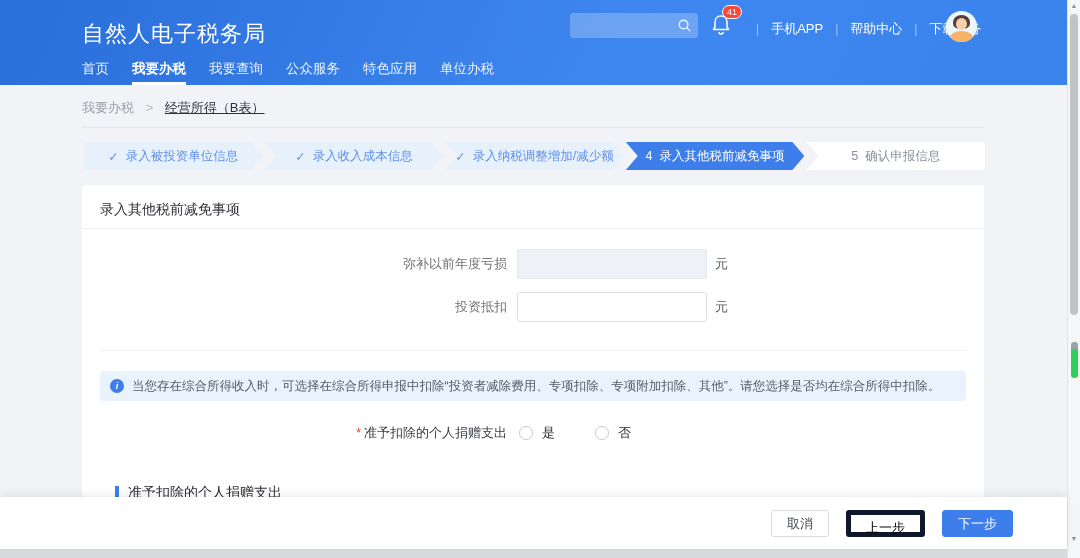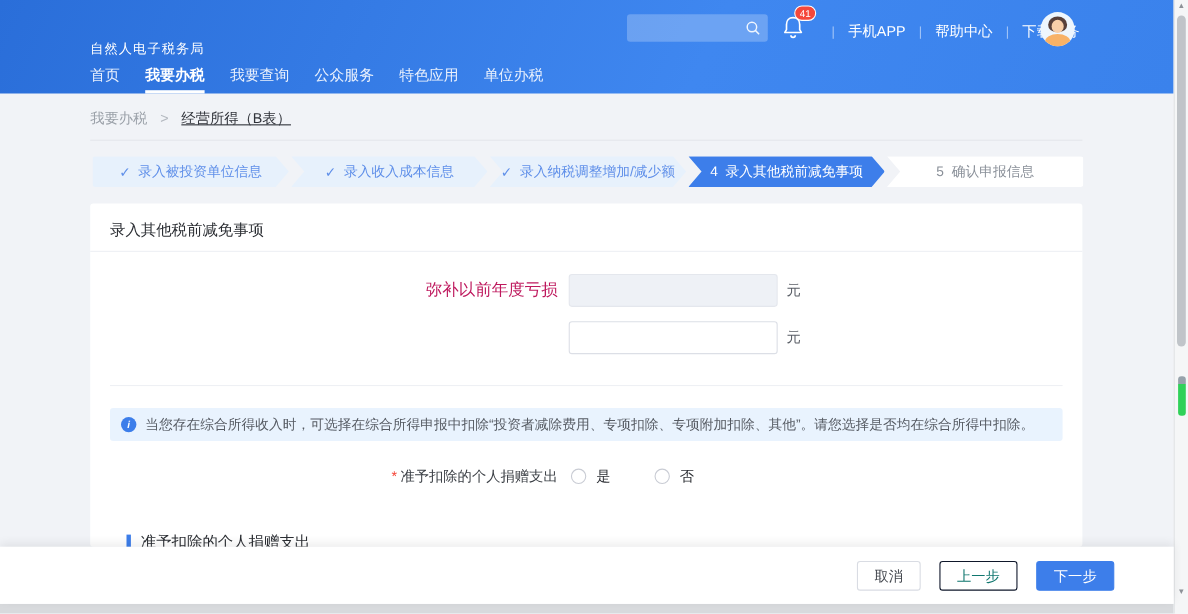--- a/index.html
+++ b/index.html
@@ -3,21 +3,21 @@
 <meta charset="utf-8">
 <style>
   * { margin:0; padding:0; box-sizing:border-box; }
   html,body { width:1080px; height:558px; overflow:hidden; }
   body { font-family:"Liberation Sans","DejaVu Sans",sans-serif; }
   .screen { position:relative; width:1080px; height:558px; background:#f1f3f7; overflow:hidden; }
 
   
   .header { position:absolute; left:0; top:0; width:1067px; height:85px;
             background:linear-gradient(115deg,#2a6ed9 0%, #3f87f0 60%, #3a82ec 100%); }
-  .brand { position:absolute; left:82px; top:36px; color:#fff; font-size:12px; letter-spacing:1px; }
+  .brand { position:absolute; left:82px; top:19px; color:#fff; font-size:22px; letter-spacing:1px; }
   .search-box { position:absolute; left:570px; top:13px; width:128px; height:25px;
                 background:rgba(255,255,255,.24); border-radius:3px; }
   .search-box input { position:absolute; left:8px; top:0; width:96px; height:25px; border:none; outline:none;
                 background:transparent; color:#fff; font-size:12px; }
   .search-glyph { position:absolute; right:6px; top:5px; width:15px; height:15px; }
   .bell-wrap { position:absolute; left:711px; top:14px; width:20px; height:22px; }
   .badge { position:absolute; left:722px; top:5px; min-width:20px; height:14px; background:#f5483b;
            border:1px solid #fdfdfd; border-radius:8px; color:#fff; font-size:9px; line-height:12px;
            text-align:center; padding:0 0; }
   .hdr-links { position:absolute; left:744px; top:20px; display:flex; align-items:center; gap:0; color:#fff; font-size:13px; }
@@ -51,21 +51,21 @@
   .step.done   { background:#e7f1fc; color:#5f8fe9; cursor:pointer; }
   .step.active { background:#3d7eea; color:#fff; }
   .step.pending{ background:#ffffff; color:#8a9099; }
 
   
   .card { position:absolute; left:82px; top:185px; width:902px; height:312px; background:#fff; border-radius:3px; }
   .card-title { position:absolute; left:18px; top:16px; font-size:14px; color:#2b2e33; }
   .card-div1 { position:absolute; left:0; top:43px; width:902px; height:1px; background:#eef0f4; }
   .form-row { position:absolute; left:0; width:902px; height:30px; }
   .row-1 { top:64px; } .row-2 { top:107px; }
-  .fr-label { position:absolute; left:0; top:0; width:425px; text-align:right; font-size:15px; color:#be185d; line-height:30px; }
+  .fr-label { position:absolute; left:0; top:0; width:425px; text-align:right; font-size:13px; color:#737373; line-height:30px; }
   .fr-input { position:absolute; left:435px; top:0; width:190px; height:30px; border:1px solid #dcdfe6;
               border-radius:3px; font-size:13px; padding:0 8px; color:#333; outline:none; background:#fff; }
   .fr-input.disabled { background:#eef1f6; border-color:#e4e7ed; }
   .fr-unit { position:absolute; left:633px; top:0; font-size:13px; color:#5a5e66; line-height:30px; }
   .card-div2 { position:absolute; left:18px; top:165px; width:866px; height:1px; background:#eef0f4; }
   .notice { position:absolute; left:18px; top:186px; width:866px; height:30px; background:#e9f3fe;
             border-radius:3px; display:flex; align-items:center; padding:0 10px; }
   .info-icon { width:14px; height:14px; border-radius:50%; background:#3d7eea; color:#fff; font-size:9px;
                font-weight:bold; text-align:center; line-height:14px; flex:0 0 14px; font-style:italic; }
   .notice-text { margin-left:8px; font-size:12.5px; color:#565b63; white-space:nowrap; overflow:hidden; }
@@ -79,21 +79,21 @@
   .next-section { position:absolute; left:33px; top:299px; display:flex; align-items:center; }
   .sec-bar { width:4px; height:15px; background:#3d7eea; margin-right:9px; }
   .sec-text { font-size:14px; color:#2b2e33; }
 
   
   .footer { position:absolute; left:0; top:497px; width:1067px; height:52px; background:#fff;
             box-shadow:0 -3px 8px rgba(0,0,0,.07); display:flex; align-items:center;
             justify-content:flex-end; padding-right:54px; gap:17px; z-index:5; }
   .btn { height:27px; padding:0 15px; font-size:13px; border-radius:3px; cursor:pointer; line-height:25px; }
   .btn-plain { background:#fff; border:1px solid #d9dce3; color:#43474e; }
-  .btn-outline { background:#fff; border:1px solid #0f172a; color:#0f766e; }
+  .btn-outline { background:#fff; border:5px solid #0f172a; color:#000000; }
   .btn-primary { background:#3d7eea; border:1px solid #3d7eea; color:#ffffff; }
   .bottom-strip { position:absolute; left:0; top:549px; width:1067px; height:9px; background:#d8dadd; }
 
   
   .scrollbar { position:absolute; right:0; top:0; width:13px; height:558px; background:#f5f6f7; border-left:1px solid #e2e3e5; }
   .sb-up { position:absolute; left:0; top:2px; width:12px; text-align:center; font-size:7px; color:#8d9197; cursor:pointer; }
   .sb-thumb { position:absolute; left:2px; top:14px; width:8px; height:301px; background:#c0c4c9; border-radius:5px; cursor:pointer; }
   .sb-marker-cap { position:absolute; left:3px; top:342px; width:7px; height:7px; background:#97a2ab; border-radius:3px 3px 0 0; }
   .sb-marker-green { position:absolute; left:3px; top:349px; width:7px; height:29px; background:#30d159; border-radius:0 0 3px 3px; }
   .sb-down { position:absolute; left:0; top:535px; width:12px; text-align:center; font-size:7px; color:#8d9197; cursor:pointer; }
@@ -184,20 +184,21 @@
     <div class="card-title">录入其他税前减免事项</div>
     <div class="card-div1"></div>
 
     <div class="form-row row-1">
       <div class="fr-label">弥补以前年度亏损</div>
       <input class="fr-input disabled" disabled="" value="" style="">
       <div class="fr-unit">元</div>
     </div>
 
     <div class="form-row row-2">
+      <div class="fr-label">投资抵扣</div>
       <input class="fr-input" value="" style="">
       <div class="fr-unit">元</div>
     </div>
 
     <div class="card-div2"></div>
 
     <div class="notice">
       <div class="info-icon">i</div>
       <div class="notice-text">当您存在综合所得收入时，可选择在综合所得申报中扣除“投资者减除费用、专项扣除、专项附加扣除、其他”。请您选择是否均在综合所得中扣除。</div>
     </div>

